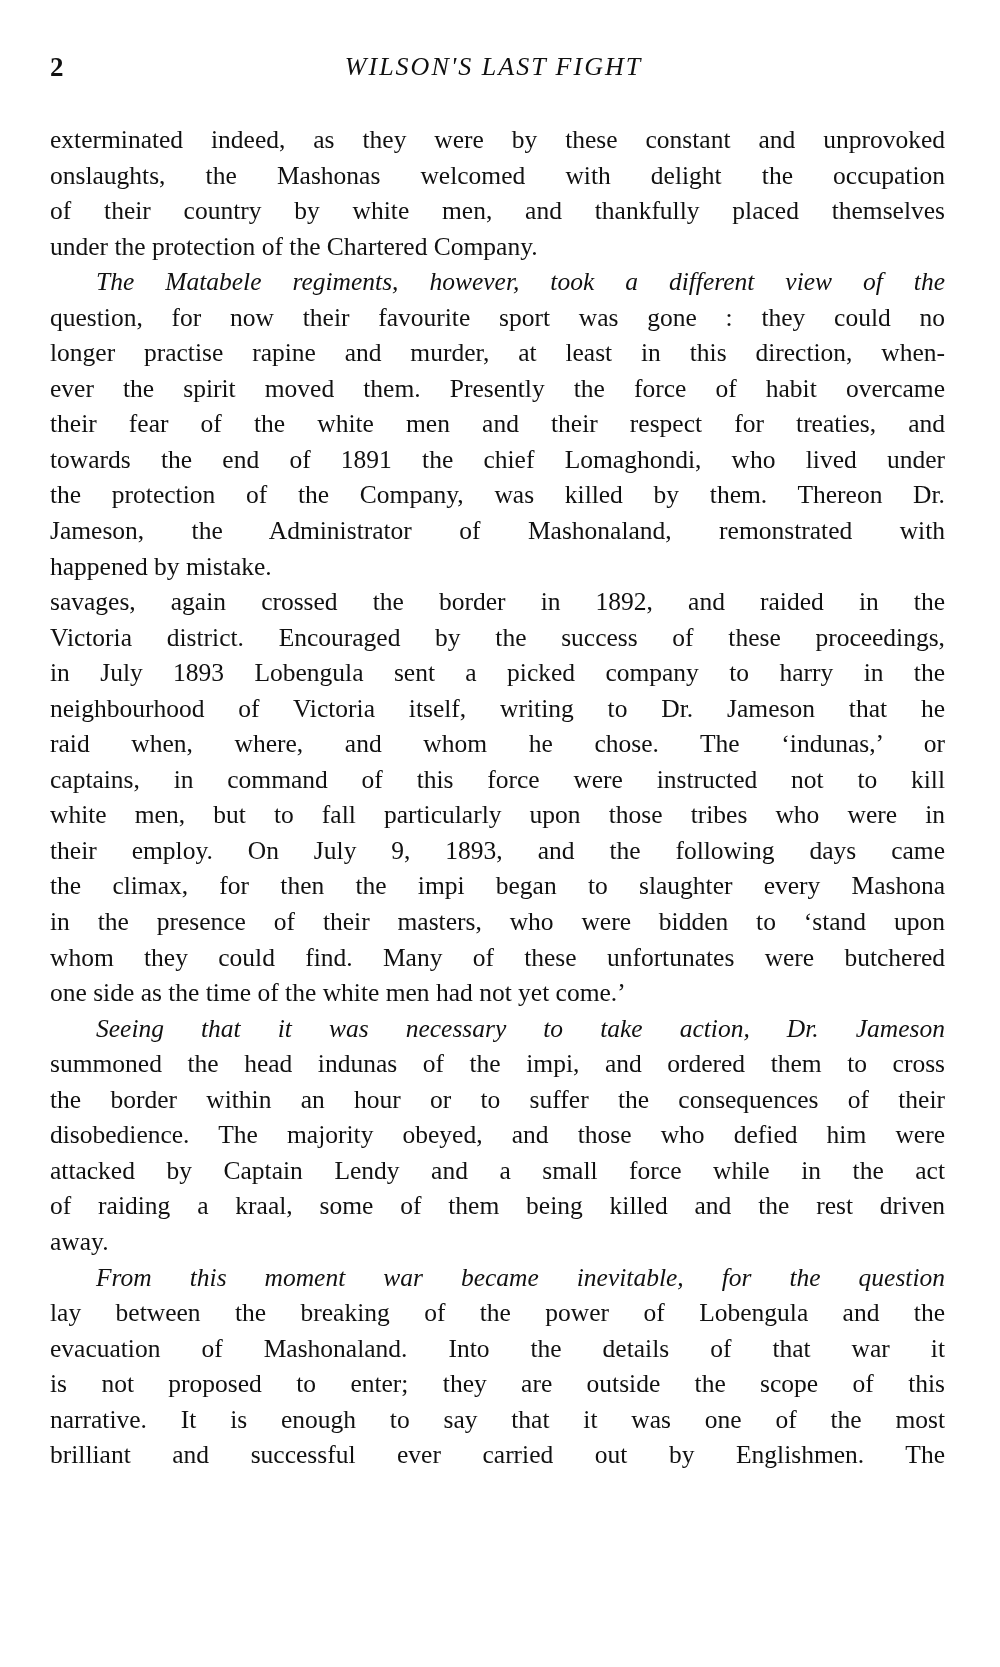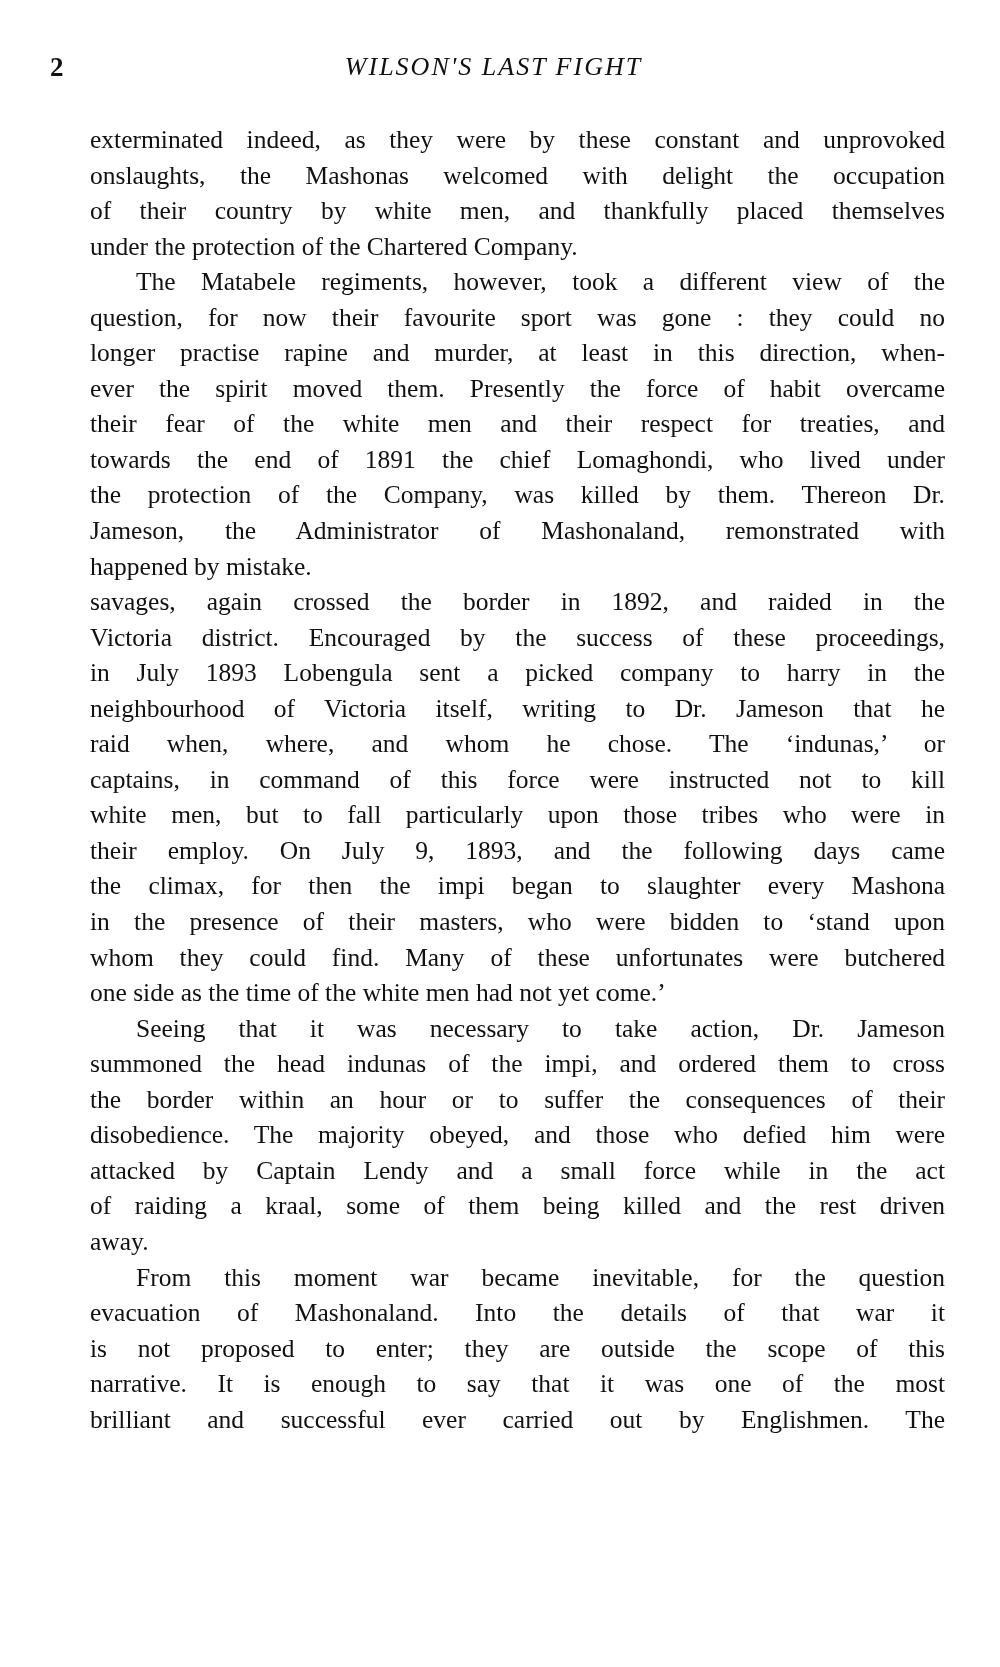--- a/index.html
+++ b/index.html
@@ -4,22 +4,22 @@
 <style>
   html, body { margin: 0; padding: 0; background: #ffffff; }
   body { width: 1000px; height: 1667px; position: relative; overflow: hidden;
          font-family: "Liberation Serif", "DejaVu Serif", serif; color: #111; }
   .header { position: absolute; top: 52px; left: 50px; width: 895px; height: 40px; }
   .page-number { position: absolute; left: 0; top: 0; font-size: 27px; font-weight: bold; }
   .running-title { position: absolute; left: 0; right: 8px; top: 0; text-align: center;
                    font-size: 26px; font-style: italic; letter-spacing: 2px; }
   .body-text { position: absolute; top: 122px; left: 50px; width: 895px; }
   .line { height: 35.55px; line-height: 35.55px; font-size: 25.5px; white-space: nowrap;
-          text-align: justify; text-align-last: justify; overflow: visible; margin-left: 40px; }
-  .line.indent { padding-left: 46px; }
+          text-align: justify; text-align-last: justify; overflow: visible; }
+  .line.indent { padding-left: 46px; font-style: italic; }
   .line.last { text-align-last: left; }
 </style>
 </head>
 <body>
 
 <div class="header">
   <span class="page-number">2</span>
   <div class="running-title">WILSON'S LAST FIGHT</div>
 </div>
 
@@ -59,18 +59,19 @@
       <div class="line indent">Seeing that it was necessary to take action, Dr. Jameson</div>
       <div class="line">summoned the head indunas of the impi, and ordered them to cross</div>
       <div class="line">the border within an hour or to suffer the consequences of their</div>
       <div class="line">disobedience.  The majority obeyed, and those who defied him were</div>
       <div class="line">attacked by Captain Lendy and a small force while in the act</div>
       <div class="line">of raiding a kraal, some of them being killed and the rest driven</div>
       <div class="line last">away.</div>
     </div>
     <div>
       <div class="line indent">From this moment war became inevitable, for the question</div>
+      <div class="line">lay between the breaking of the power of Lobengula and the</div>
       <div class="line">evacuation of Mashonaland.  Into the details of that war it</div>
       <div class="line">is not proposed to enter; they are outside the scope of this</div>
       <div class="line">narrative.  It is enough to say that it was one of the most</div>
       <div class="line">brilliant and successful ever carried out by Englishmen.  The</div>
     </div>
   </div>
 
 </body></html>

